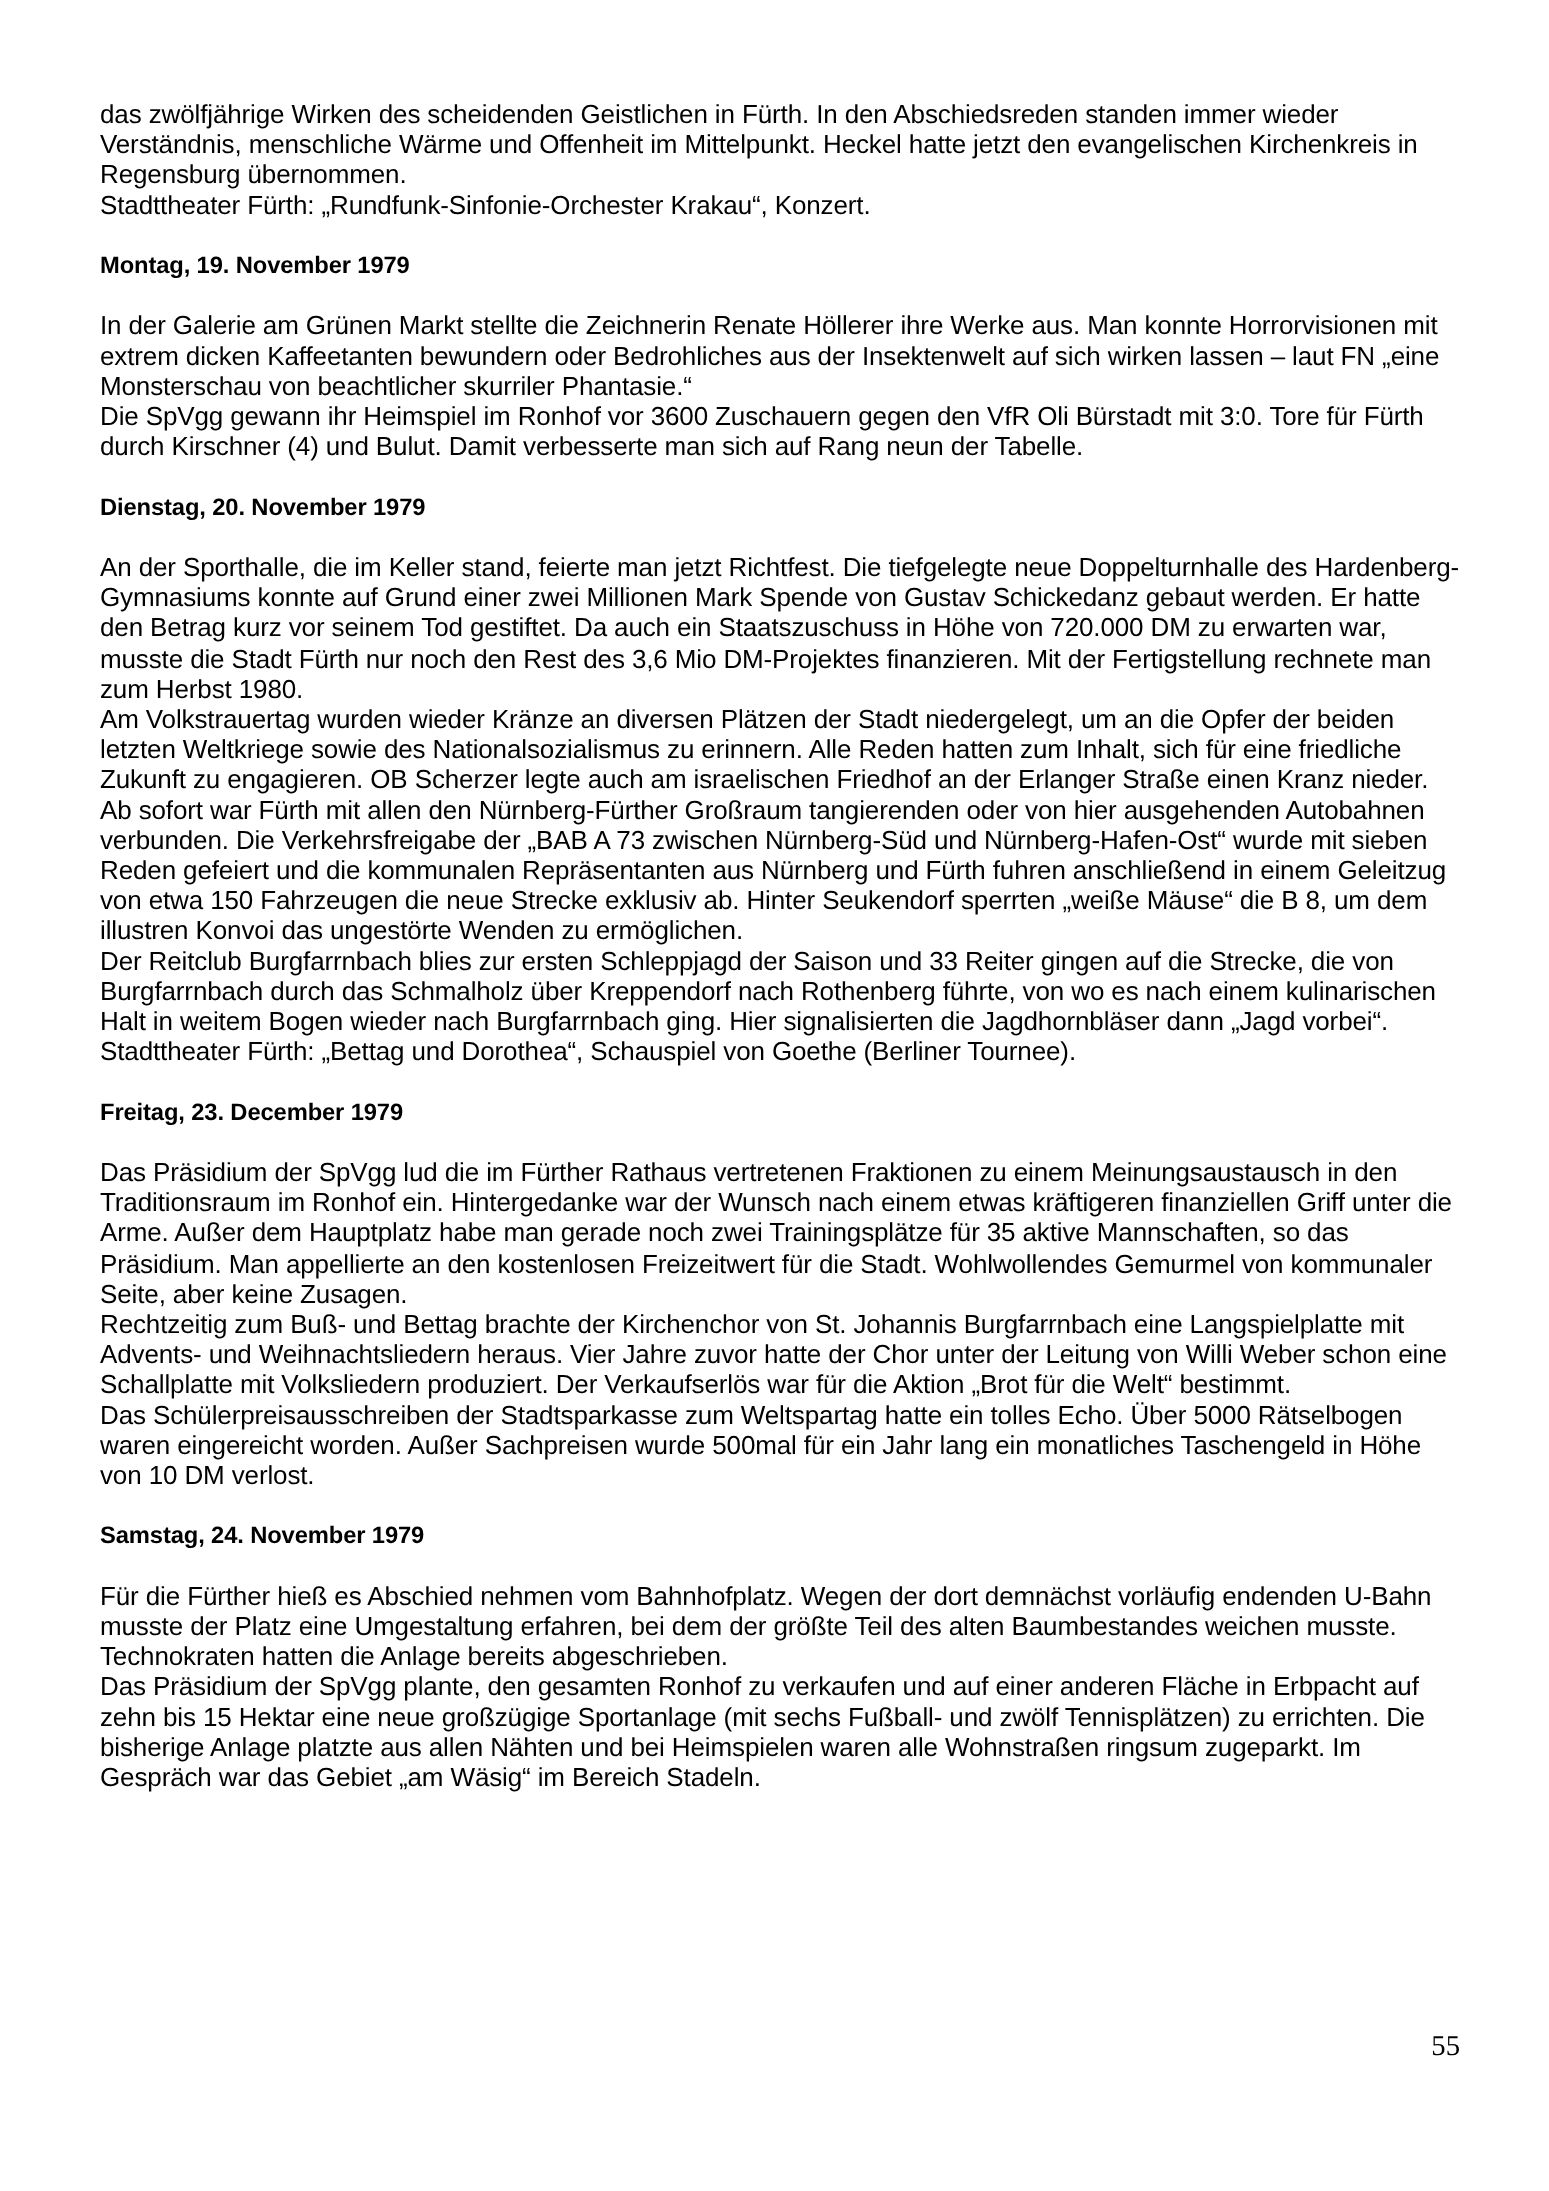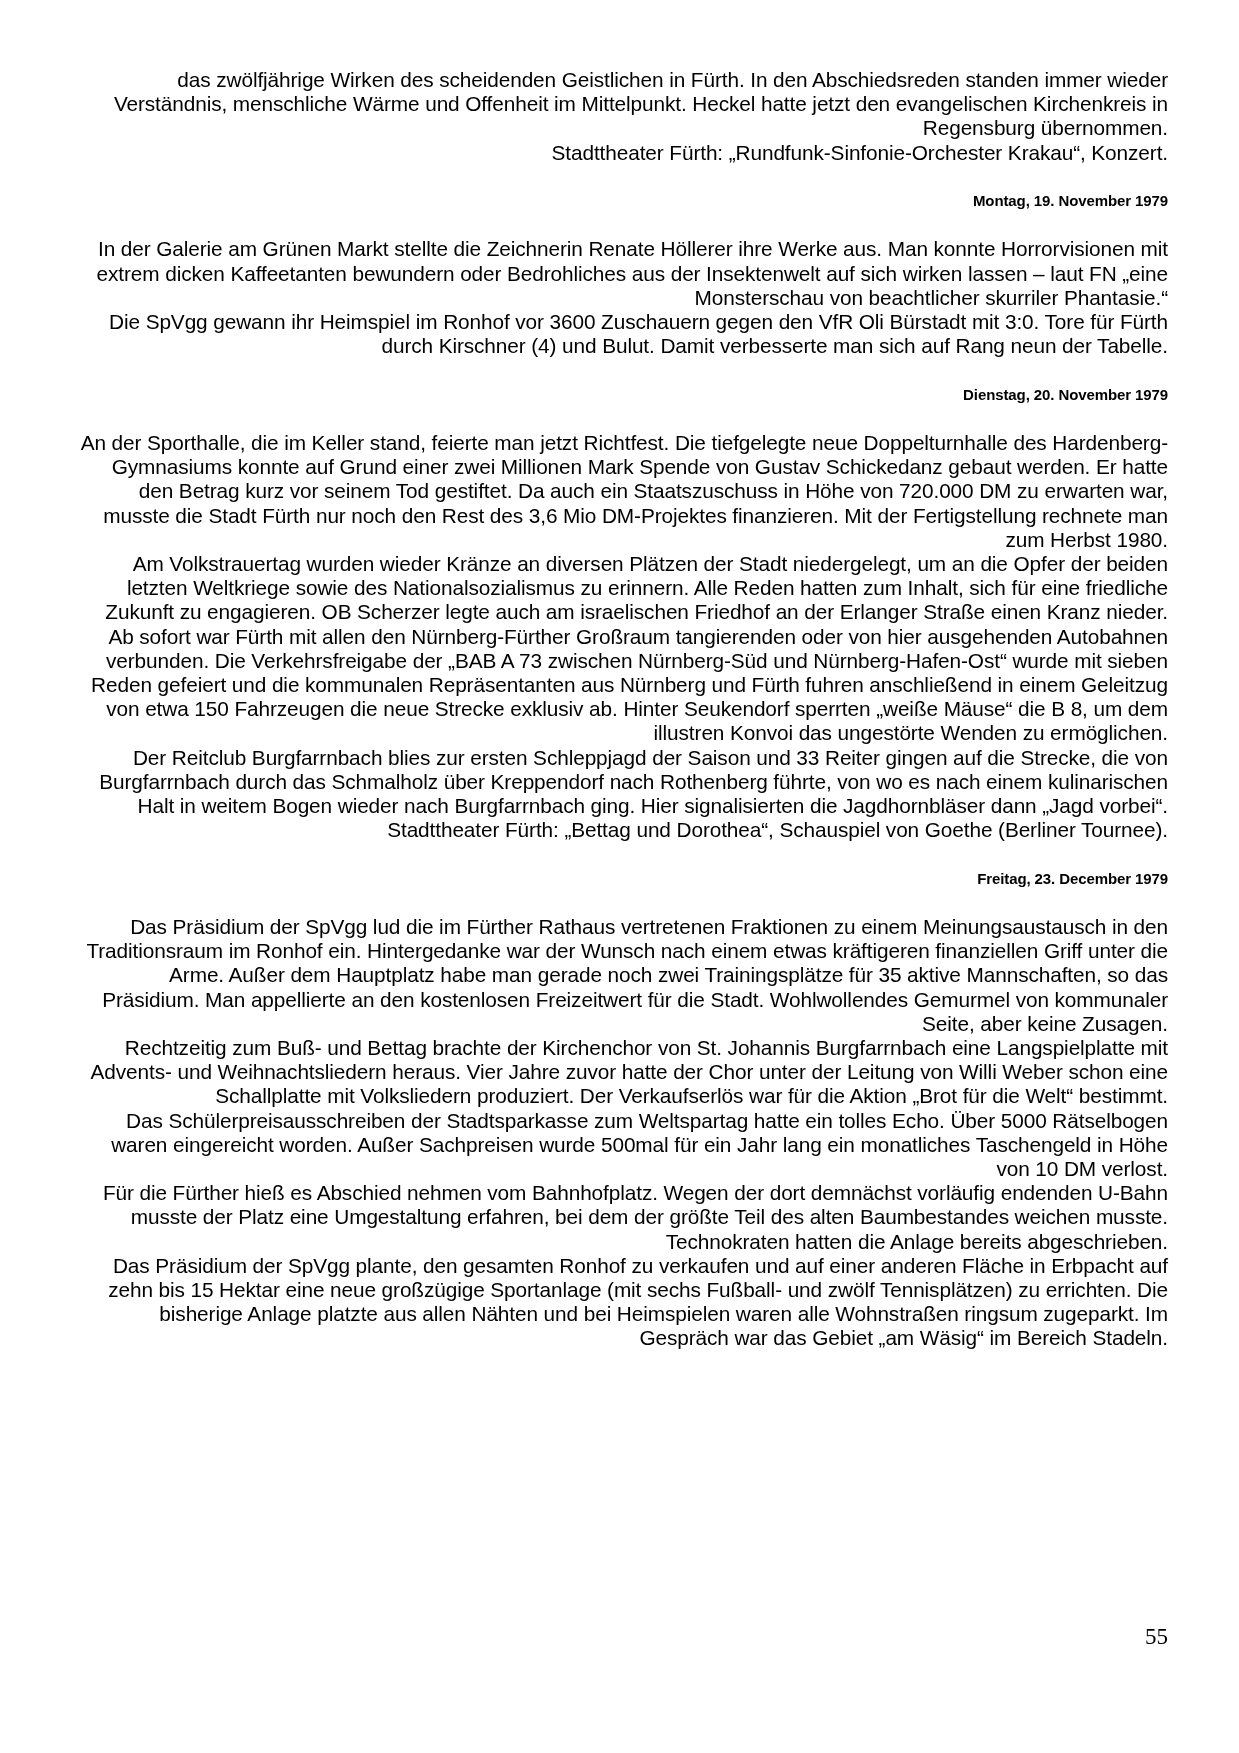--- a/index.html
+++ b/index.html
@@ -11,33 +11,33 @@
     width: 1239px;
     height: 1753px;
     position: relative;
     font-family: "Liberation Sans", sans-serif;
     color: #000000;
     overflow: hidden;
   }
   .content {
     position: absolute;
     left: 80px;
-    top: 68px;
+    top: 80px;
     width: 1088px;
     font-size: 20.8px;
     line-height: 24.2px;
     letter-spacing: -0.1px;
-    text-align: right;
+    text-align: left;
   }
   .content p {
     margin: 0;
     padding: 0;
   }
   .content h2 {
-    font-size: 15px;
+    font-size: 19px;
     line-height: 24.2px;
     font-weight: bold;
     margin: 24.2px 0 24.2px 0;
     padding: 0;
   }
   .page-number {
     position: absolute;
     left: 80px;
     top: 1624px;
     width: 1088px;
@@ -66,18 +66,19 @@
 
   <p>Ab sofort war Fürth mit allen den Nürnberg-Fürther Großraum tangierenden oder von hier ausgehenden Autobahnen verbunden. Die Verkehrsfreigabe der „BAB A 73 zwischen Nürnberg-Süd und Nürnberg-Hafen-Ost“ wurde mit sieben Reden gefeiert und die kommunalen Repräsentanten aus Nürnberg und Fürth fuhren anschließend in einem Geleitzug von etwa 150 Fahrzeugen die neue Strecke exklusiv ab. Hinter Seukendorf sperrten „weiße Mäuse“ die B 8, um dem illustren Konvoi das ungestörte Wenden zu ermöglichen.</p>
   <p>Der Reitclub Burgfarrnbach blies zur ersten Schleppjagd der Saison und 33 Reiter gingen auf die Strecke, die von Burgfarrnbach durch das Schmalholz über Kreppendorf nach Rothenberg führte, von wo es nach einem kulinarischen Halt in weitem Bogen wieder nach Burgfarrnbach ging. Hier signalisierten die Jagdhornbläser dann „Jagd vorbei“.</p>
   <p>Stadttheater Fürth: „Bettag und Dorothea“, Schauspiel von Goethe (Berliner Tournee).</p>
 
   <h2>Freitag, 23. December 1979</h2>
   <p>Das Präsidium der SpVgg lud die im Fürther Rathaus vertretenen Fraktionen zu einem Meinungsaustausch in den Traditionsraum im Ronhof ein. Hintergedanke war der Wunsch nach einem etwas kräftigeren finanziellen Griff unter die Arme. Außer dem Hauptplatz habe man gerade noch zwei Trainingsplätze für 35 aktive Mannschaften, so das Präsidium. Man appellierte an den kostenlosen Freizeitwert für die Stadt. Wohlwollendes Gemurmel von kommunaler Seite, aber keine Zusagen.</p>
   <p>Rechtzeitig zum Buß- und Bettag brachte der Kirchenchor von St. Johannis Burgfarrnbach eine Langspielplatte mit Advents- und Weihnachtsliedern heraus. Vier Jahre zuvor hatte der Chor unter der Leitung von Willi Weber schon eine Schallplatte mit Volksliedern produziert. Der Verkaufserlös war für die Aktion „Brot für die Welt“ bestimmt.</p>
   <p>Das Schülerpreisausschreiben der Stadtsparkasse zum Weltspartag hatte ein tolles Echo. Über 5000 Rätselbogen waren eingereicht worden. Außer Sachpreisen wurde 500mal für ein Jahr lang ein monatliches Taschengeld in Höhe von 10 DM verlost.</p>
 
+  <h2>Samstag, 24. November 1979</h2>
   <p>Für die Fürther hieß es Abschied nehmen vom Bahnhofplatz. Wegen der dort demnächst vorläufig endenden U-Bahn musste der Platz eine Umgestaltung erfahren, bei dem der größte Teil des alten Baumbestandes weichen musste. Technokraten hatten die Anlage bereits abgeschrieben.</p>
   <p>Das Präsidium der SpVgg plante, den gesamten Ronhof zu verkaufen und auf einer anderen Fläche in Erbpacht auf zehn bis 15 Hektar eine neue großzügige Sportanlage (mit sechs Fußball- und zwölf Tennisplätzen) zu errichten. Die bisherige Anlage platzte aus allen Nähten und bei Heimspielen waren alle Wohnstraßen ringsum zugeparkt. Im Gespräch war das Gebiet „am Wäsig“ im Bereich Stadeln.</p>
 
 </div>
 
 <div class="page-number">55</div>
 
 </body></html>

